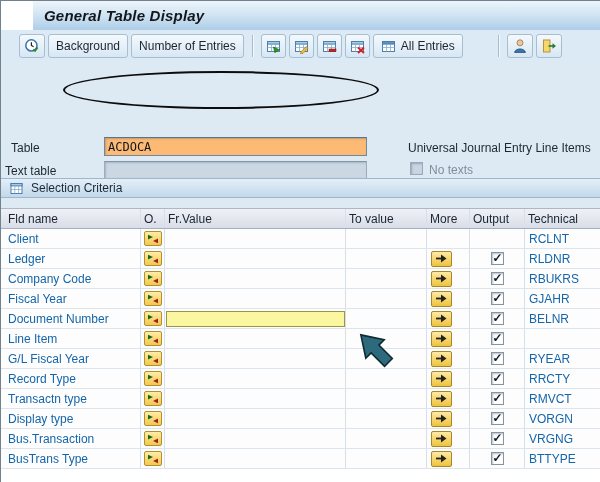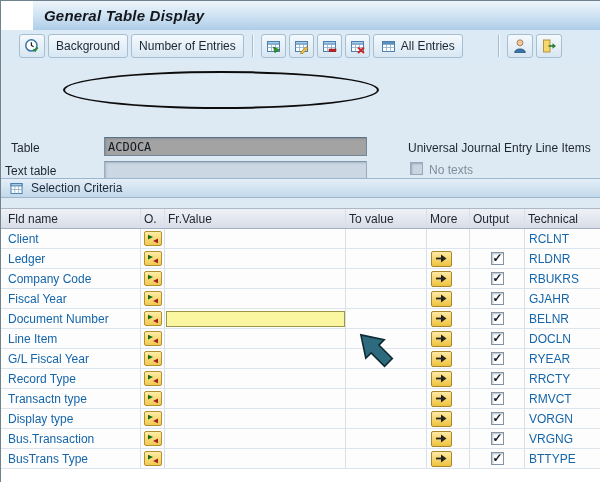--- a/index.html
+++ b/index.html
@@ -18,21 +18,21 @@
   .tbtn{display:inline-flex;align-items:center;gap:5px;height:24px;padding:0 7px;
     background:linear-gradient(180deg,#f4f9fd,#d8e7f3);border:1px solid #a7bed1;border-radius:3px;
     font-family:"Liberation Sans",sans-serif;font-size:12px;color:#1c2530;cursor:pointer;}
   .tbtn.icn{padding:0 4px;}
   .sep{width:1px;height:22px;background:#a9bccb;box-shadow:1px 0 0 #f3f8fc;margin:0 5px;flex:none;}
 
   
   .form{position:absolute;top:61px;left:0;right:0;height:116px;background:#dde9f3;}
   .flabel{position:absolute;color:#1d2731;}
   .flabel.dis{color:#7f8f9d;}
-  .finput{position:absolute;height:19px;border:1px solid #72889a;border-top-color:#5c7385;background:#a3a3a3;
+  .finput{position:absolute;height:19px;border:1px solid #72889a;border-top-color:#5c7385;background:#fdba74;
     padding:1px 3px;font-family:"DejaVu Sans Mono",monospace;font-size:12px;color:#101820;box-sizing:border-box;
     box-shadow:inset 1px 1px 2px rgba(80,100,120,.35);}
   .fro{position:absolute;height:18px;background:#cbd8e4;border:1px solid #9cadbb;border-top-color:#8397a6;
     box-shadow:inset 1px 1px 2px rgba(80,100,120,.3);box-sizing:border-box;}
   .cb{display:inline-block;width:13px;height:13px;background:#fff;border:1px solid #8494a2;
     box-shadow:inset 1px 1px 2px rgba(90,110,130,.45);position:relative;vertical-align:middle;box-sizing:border-box;}
   .cb.checked::after{content:"\2713";position:absolute;left:1px;top:-2px;font-size:12px;font-weight:bold;color:#10181f;}
   .cb.dis{background:#c9d6e2;border-color:#9aaab8;}
 
   
@@ -358,23 +358,20 @@
         <button class="more-btn">
           <svg width="13" height="11" viewBox="0 0 13 11">
             <path d="M1 5.5 H7" stroke="#222" stroke-width="1.8"></path>
             <path d="M6 1.5 L11.5 5.5 L6 9.5 Z" fill="#222"></path>
           </svg>
         </button>
       </div>
       <div class="cell c-out">
         <span class="cb checked"></span>
       </div>
-      <div class="cell c-t">
-        <span class="tech">DOCLN</span>
-      </div>
     </div>
       <div class="grow">
       <div class="cell c-f">
         <span class="flink">G/L Fiscal Year</span>
       </div>
       <div class="cell c-o">
         <button class="opt-btn">
           <svg width="12" height="10" viewBox="0 0 12 10">
             <path d="M1 0.8 L6 3.1 L1 5.4 Z" fill="#17691a"></path>
             <path d="M11 4.6 L6 6.9 L11 9.2 Z" fill="#a32020"></path>

